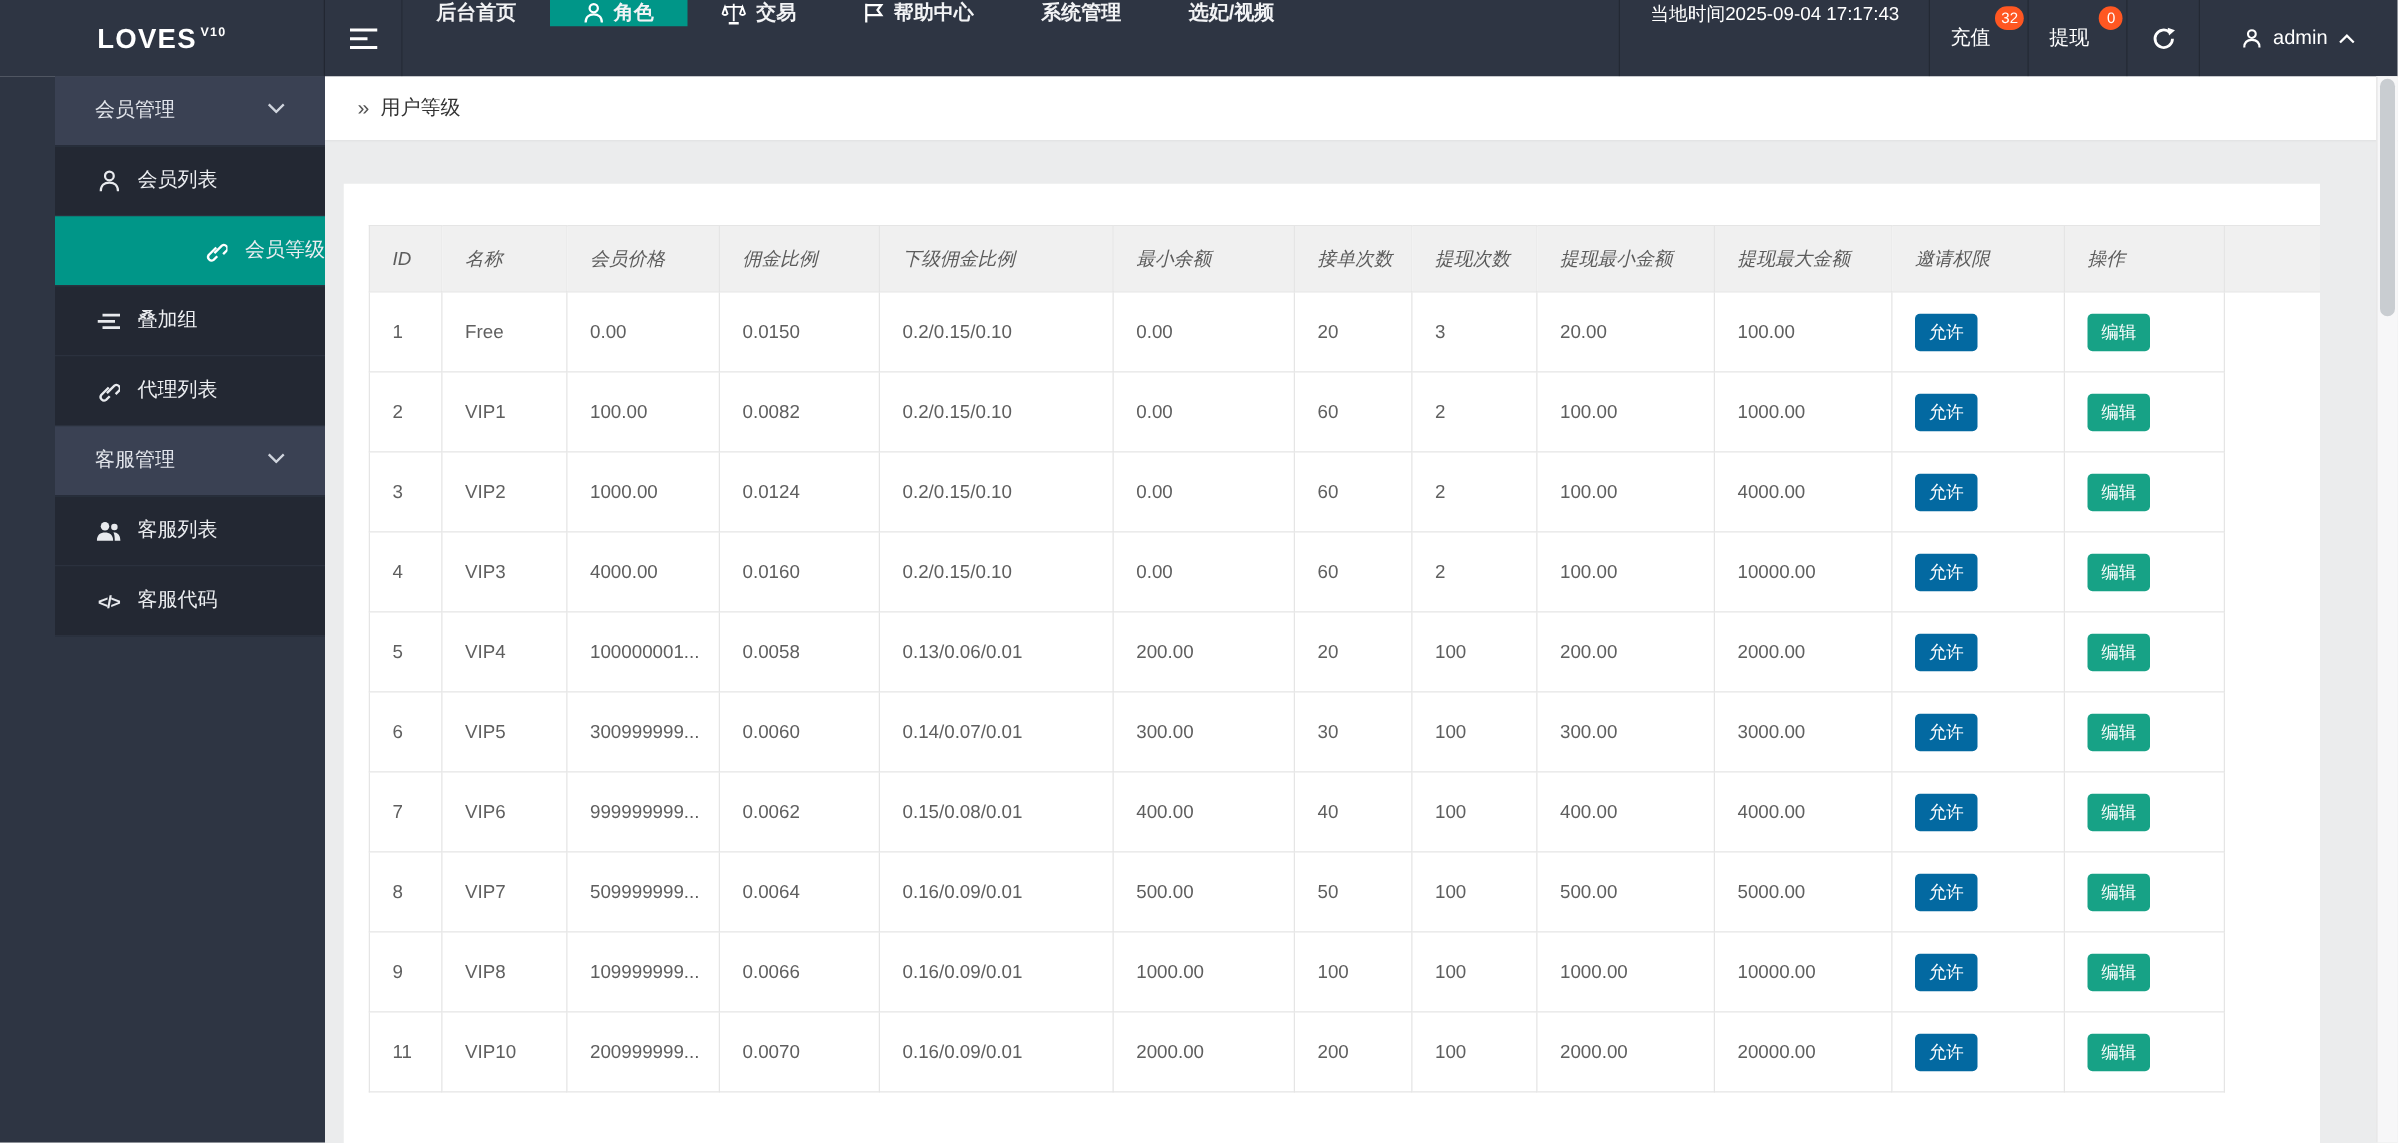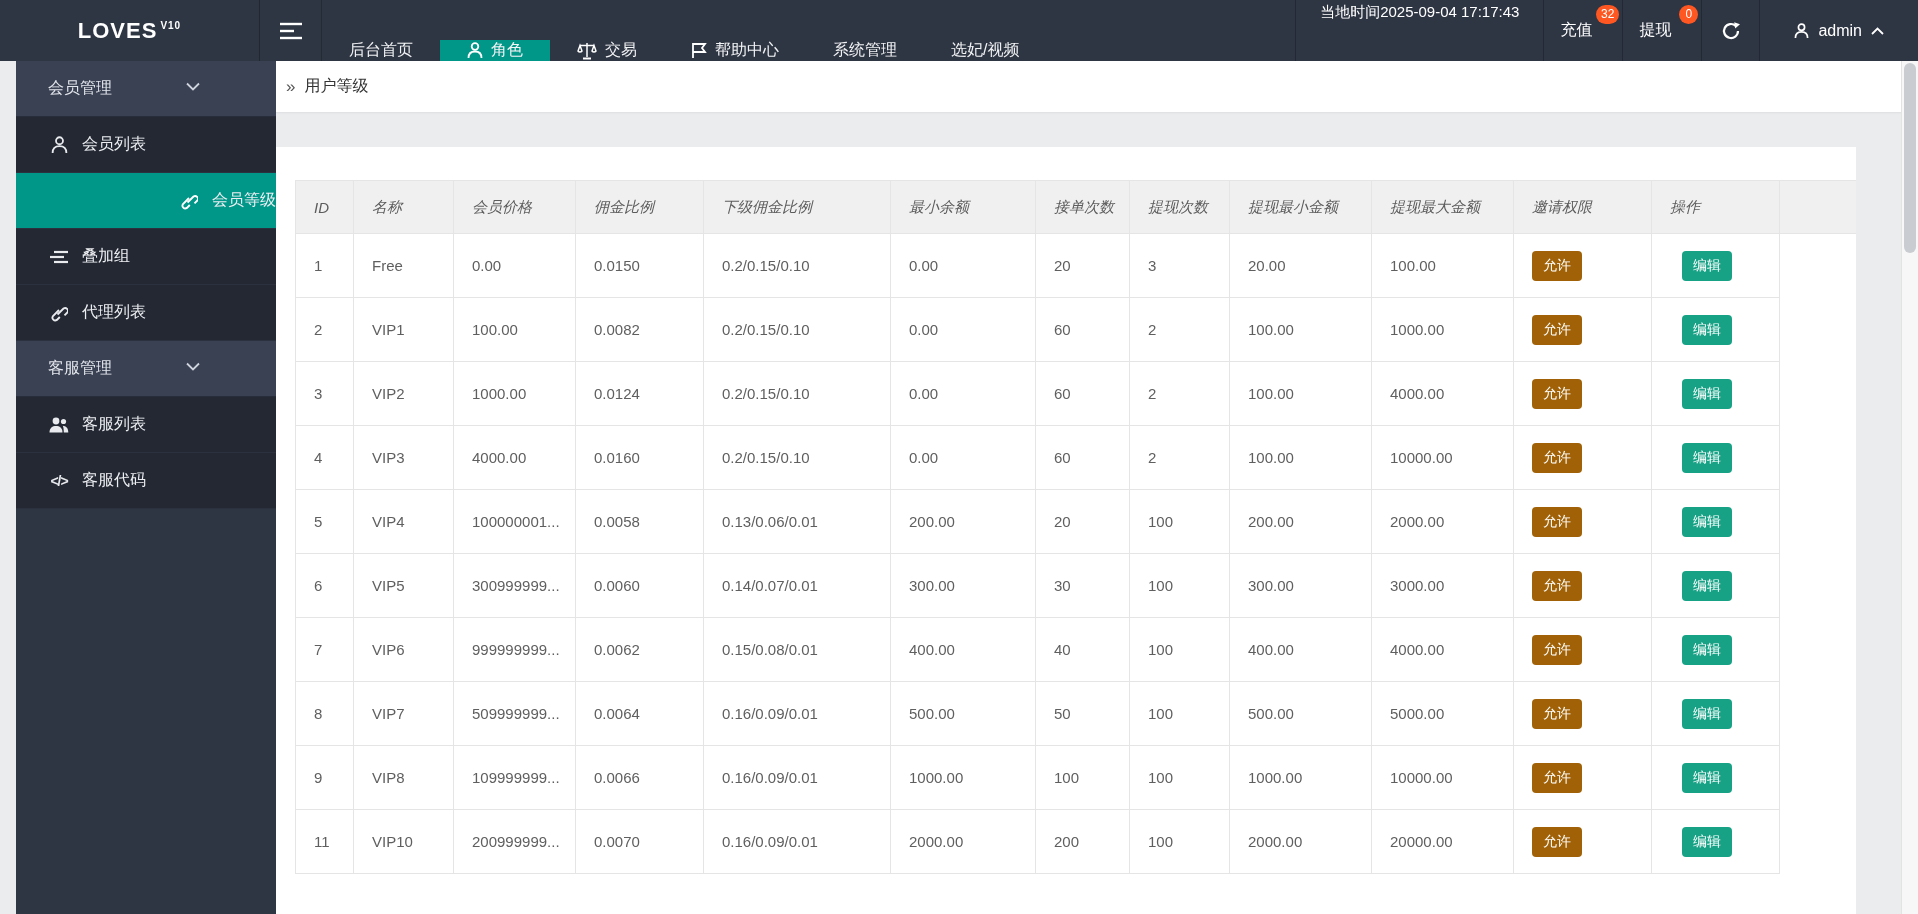--- a/index.html
+++ b/index.html
@@ -8,41 +8,41 @@
 
   
   .navbar { position:absolute; top:0; left:0; width:1918px; height:61px;
     background:#2e3543; color:#fff; display:flex; align-items:stretch; z-index:20; }
   .logo-area { width:260px; display:flex; align-items:center; justify-content:center;
     border-right:1px solid rgba(0,0,0,.25); }
   .logo { font-size:22px; font-weight:bold; letter-spacing:1px; color:#fff; }
   .logo sup { font-size:10px; font-weight:bold; margin-left:3px; }
   .hamburger { width:62px; display:flex; align-items:center; justify-content:center;
     border-right:1px solid rgba(0,0,0,.18); cursor:pointer; }
-  .nav-items { display:flex; align-items:flex-end; }
+  .nav-items { display:flex; align-items:flex-start;font-weight:bold; }
   .nav-item { display:flex; align-items:center; gap:8px; padding:0 27px;
     font-size:16px; color:#f2f3f5; cursor:pointer; }
   .nav-item.active { background:#009688; }
   .nav-right { margin-left:auto; display:flex; align-items:stretch; }
   .time-box { display:flex; flex-direction:row; justify-content:center;
     text-align:center; padding:0 24px; font-size:15px; line-height:1.55;
     border-left:1px solid rgba(0,0,0,.22); }
   .nav-chip { position:relative; display:flex; align-items:center;
     padding:0 30px 0 16px; font-size:16px; border-left:1px solid rgba(0,0,0,.22); cursor:pointer; }
   .badge { position:absolute; top:5px; right:3px; background:#ff5722; color:#fff;
     border-radius:10px; min-width:19px; height:19px; line-height:19px; font-size:12px;
     text-align:center; padding:0 5px; }
   .refresh-box { display:flex; align-items:center; justify-content:center; width:58px;
     border-left:1px solid rgba(0,0,0,.22); cursor:pointer; }
   .admin-box { display:flex; align-items:center; gap:9px; padding:0 34px;
     border-left:1px solid rgba(0,0,0,.22); font-size:16px; cursor:pointer; }
 
   
-  .sidebar { position:absolute; top:61px; left:16px; width:260px; height:853px;
-    background:#2e3543; z-index:10; }
+  .sidebar { position:absolute; top:61px; left:0; width:260px; height:853px;
+    background:#2e3543; z-index:10;padding-left:44px; }
   .side-group { height:56px; background:#3a4153; display:flex; align-items:center;
     padding-left:32px; color:#e3e6ec; font-size:16px; position:relative;
     border-bottom:1px solid #272d3a; cursor:pointer; }
   .side-group .chev { position:absolute; left:170px; top:21px; }
   .side-item { height:56px; background:#232833; display:flex; align-items:center;
     gap:13px; padding-left:33px; color:#eceef1; font-size:16px;
     border-bottom:1px solid #2b313e; cursor:pointer; }
   .side-item.active { background:#009688;justify-content:flex-end; }
   .side-item .sicon { width:20px; display:flex; justify-content:center; }
   .code-glyph { font-size:14px; font-weight:bold; letter-spacing:-1px; }
@@ -55,25 +55,25 @@
   .crumb-label { font-size:16px; color:#333; }
   .card { margin:35px 62px 0 15px; background:#fff; height:800px; padding:33px 20px 0 20px;
     overflow:hidden; }
   table { width:100%; border-collapse:collapse; table-layout:fixed; }
   th, td { border:1px solid #e5e5e5; text-align:left; padding-left:18px;
     font-size:15px; color:#5f5f5f; font-weight:normal; overflow:hidden; white-space:nowrap; }
   th { height:53px; background:#f0f0f0; color:#5c5c5c;font-style:italic; }
   td { height:64px; background:#fff; }
   td.filler, th.filler { padding:0; }
   td.filler { border-top:none; border-bottom:none; border-right:none; }
-  .allow-badge { display:inline-block; background:#a16207; color:#fff; font-size:14px;
+  .allow-badge { display:inline-block; background:#0369a1; color:#fff; font-size:14px;
     padding:6px 11px; border-radius:4px; cursor:pointer; }
   .edit-btn { display:inline-block; background:#17a286; color:#fff; font-size:14px;
     padding:6px 11px; border-radius:4px; border:none; cursor:pointer;
-    font-family:"Liberation Sans", sans-serif;margin-left:12px; }
+    font-family:"Liberation Sans", sans-serif; }
 
   
   .scrollbar { position:absolute; top:61px; right:0; width:17px; height:853px;
     background:#f7f7f8; border-left:1px solid #e3e3e3; z-index:30; }
   .scroll-thumb { position:absolute; top:2px; left:2px; width:12px; height:190px;
     background:#c9cdd1; border-radius:7px; }
 
   svg { display:block; }
 </style>
 </head>

